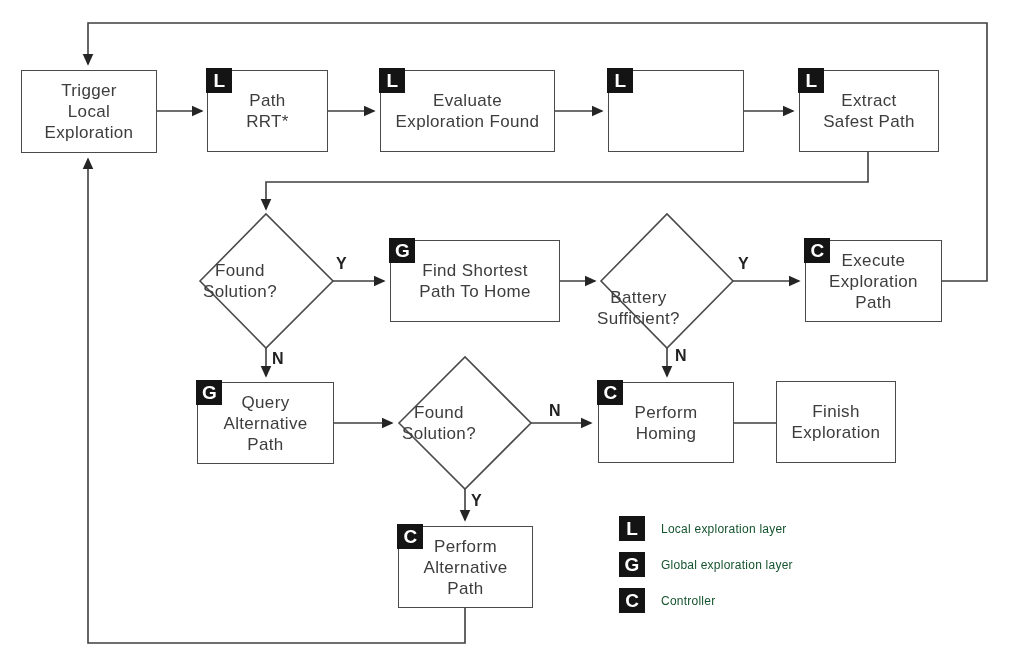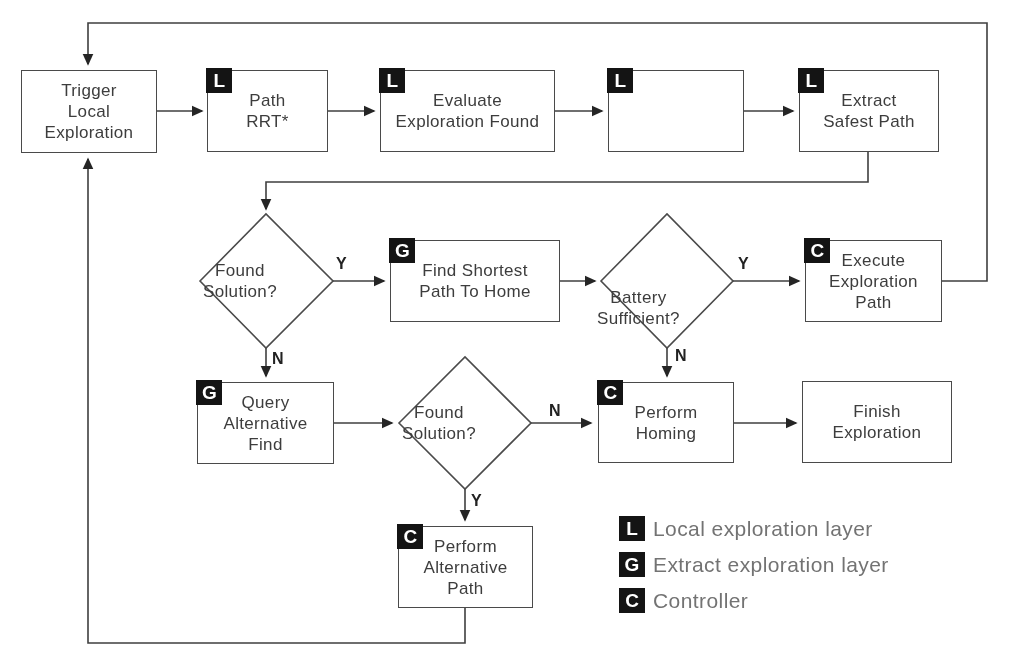--- a/index.html
+++ b/index.html
@@ -91,24 +91,24 @@
     height: 25px;
     background: #141414;
     color: #ffffff;
     font-weight: 700;
     font-size: 19px;
     line-height: 25px;
     text-align: center;
     flex: 0 0 auto;
   }
   .legend-label {
-    margin-left: 8px;
-    font-size: 21px;
+    margin-left: 16px;
+    font-size: 12px;
     letter-spacing: 0.02em;
-    color: #737373;
+    color: #14532d;
   }
 </style>
 </head>
 <body>
 
 <div id="stage">
 
   <svg id="wires" width="1025" height="671" viewBox="0 0 1025 671">
     <defs>
       <marker id="arrowhead" markerUnits="userSpaceOnUse" markerWidth="13" markerHeight="13" viewBox="0 0 12 12" refX="9.5" refY="6" orient="auto">
@@ -176,30 +176,30 @@
     <span class="badge">C</span>
     <span class="node-label">Execute
 Exploration
 Path</span>
   </div>
 
   <div class="box" style="left:197px; top:382px; width:137px; height:82px;">
     <span class="badge">G</span>
     <span class="node-label">Query
 Alternative
-Find</span>
+Path</span>
   </div>
 
   <div class="box" style="left:598px; top:382px; width:136px; height:81px;">
     <span class="badge">C</span>
     <span class="node-label">Perform
 Homing</span>
   </div>
 
-  <div class="box" style="left:802px; top:381px; width:150px; height:82px;">
+  <div class="box" style="left:776px; top:381px; width:120px; height:82px;">
     <span class="node-label">Finish
 Exploration</span>
   </div>
 
   <div class="box" style="left:398px; top:526px; width:135px; height:82px;">
     <span class="badge">C</span>
     <span class="node-label">Perform
 Alternative
 Path</span>
   </div>
@@ -224,21 +224,21 @@
   <span class="elabel" style="left:549px; top:402px;">N</span>
   <span class="elabel" style="left:471px; top:492px;">Y</span>
 
   <div class="legend">
     <div class="legend-row">
       <span class="legend-badge">L</span>
       <span class="legend-label">Local exploration layer</span>
     </div>
     <div class="legend-row">
       <span class="legend-badge">G</span>
-      <span class="legend-label">Extract exploration layer</span>
+      <span class="legend-label">Global exploration layer</span>
     </div>
     <div class="legend-row">
       <span class="legend-badge">C</span>
       <span class="legend-label">Controller</span>
     </div>
   </div>
 
 </div>
 
 </body></html>

